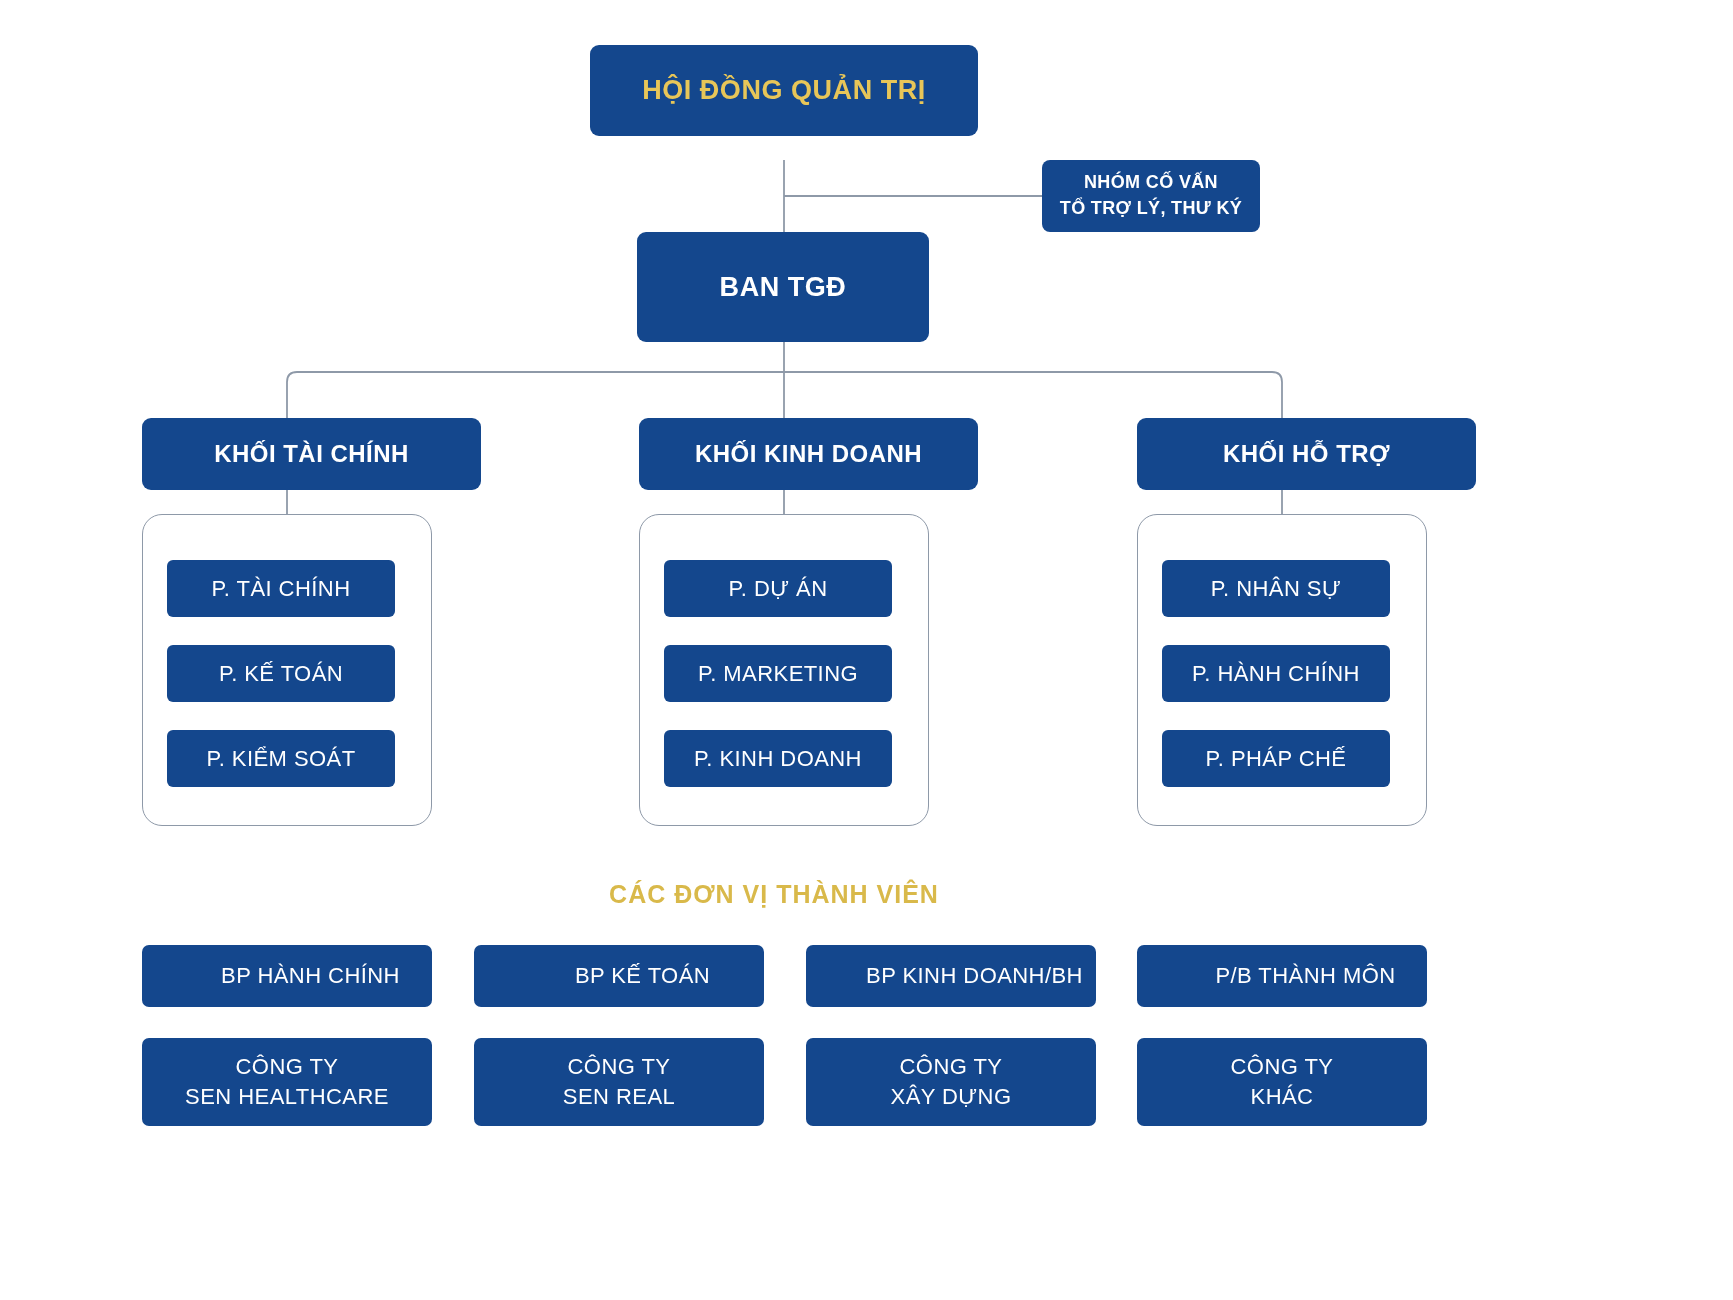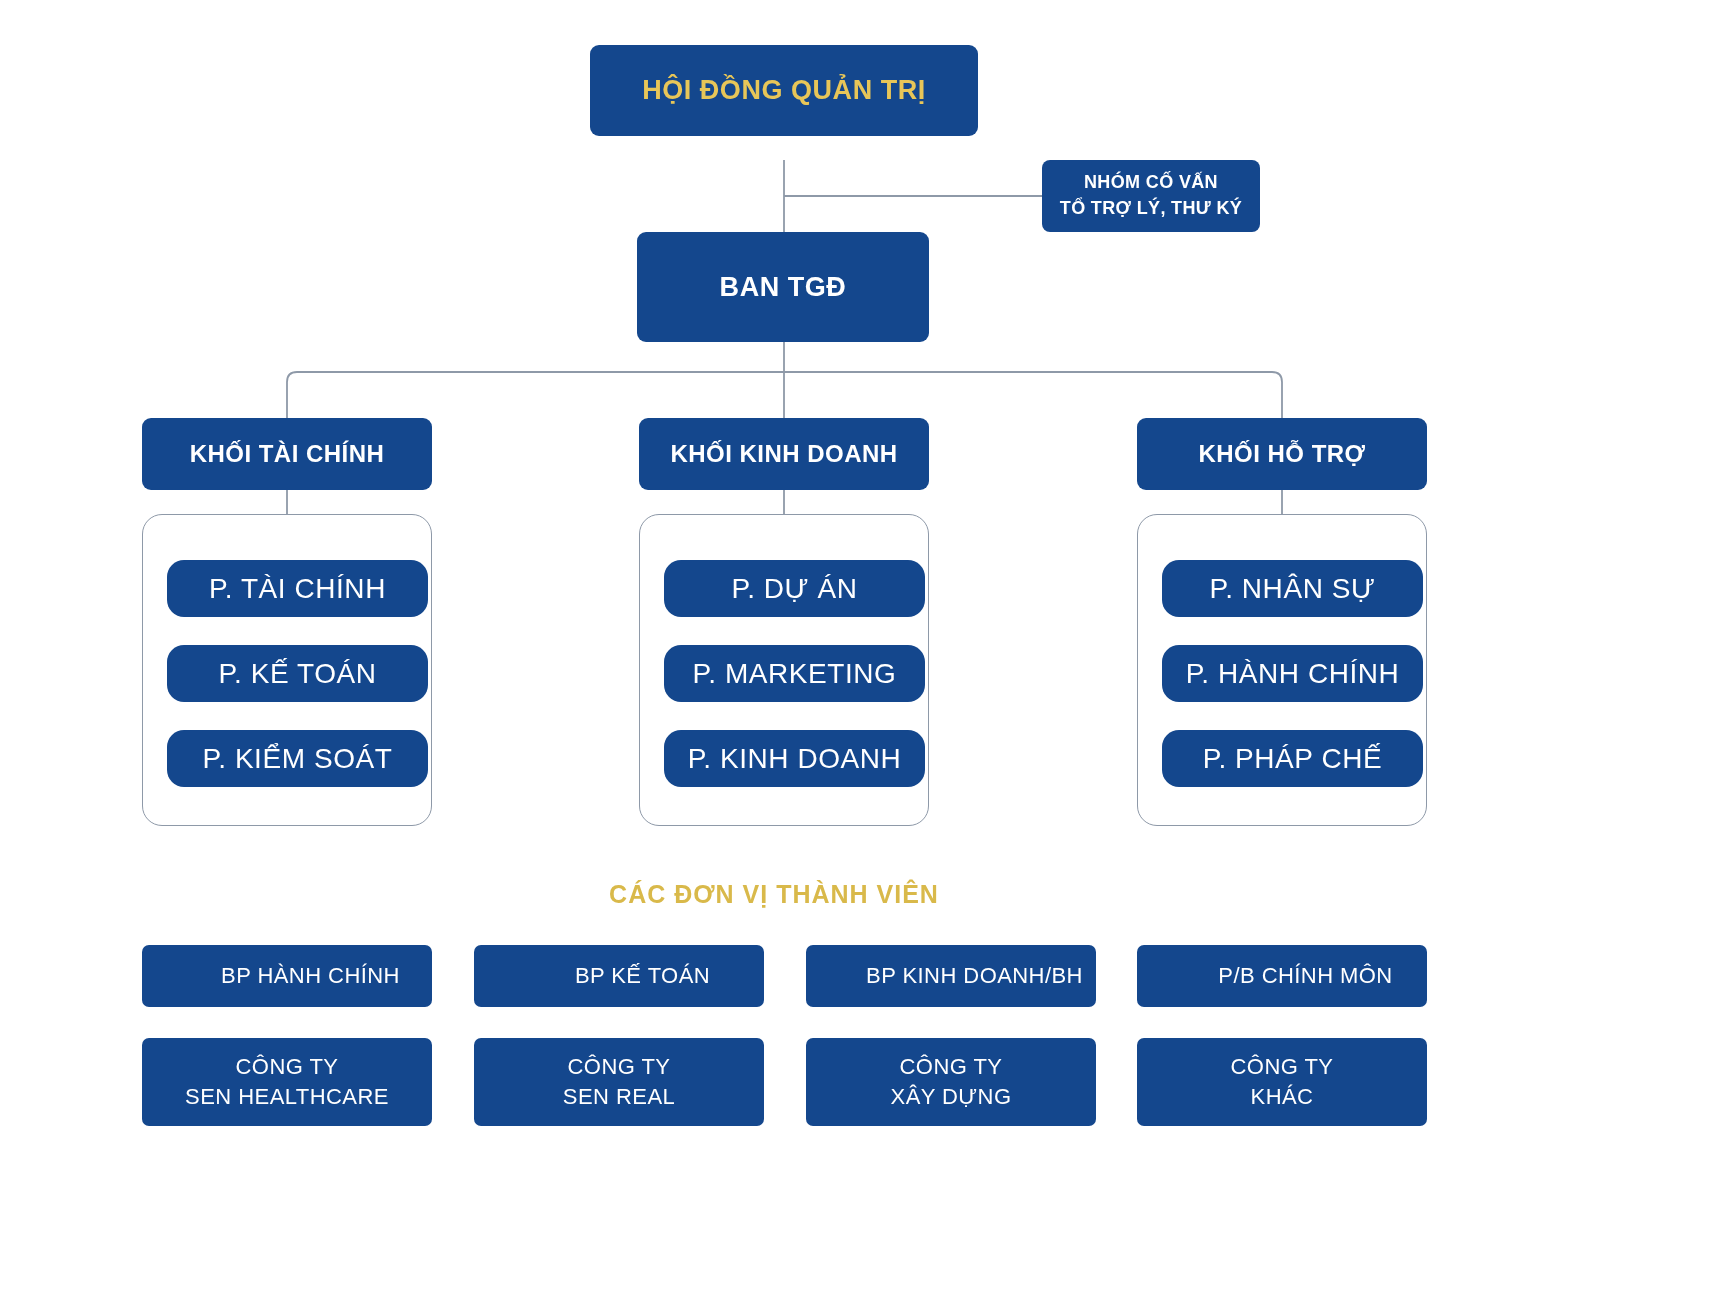--- a/index.html
+++ b/index.html
@@ -64,21 +64,21 @@
     left: 637px; top: 232px;
     width: 292px; height: 110px;
     border-radius: 9px;
     font-size: 27px;
     font-weight: bold;
   }
 
   
   .node-division {
     top: 418px;
-    width: 290px; height: 72px;
+    width: 339px; height: 72px;
     border-radius: 9px;
     font-size: 24px;
     font-weight: bold;
   }
   .div-col-0 { left: 142px; }
   .div-col-1 { left: 639px; }
   .div-col-2 { left: 1137px; }
 
   
   .group-frame {
@@ -90,23 +90,23 @@
     border-radius: 20px;
     background: #ffffff;
     z-index: 2;
   }
   .grp-col-0 { left: 142px; }
   .grp-col-1 { left: 639px; }
   .grp-col-2 { left: 1137px; }
 
   
   .node-dept {
-    width: 261px; height: 57px;
-    border-radius: 17px;
-    font-size: 28px;
+    width: 228px; height: 57px;
+    border-radius: 6px;
+    font-size: 22px;
     font-weight: normal;
   }
   .dept-col-0 { left: 167px; }
   .dept-col-1 { left: 664px; }
   .dept-col-2 { left: 1162px; }
   .dept-row-0 { top: 560px; }
   .dept-row-1 { top: 645px; }
   .dept-row-2 { top: 730px; }
 
   
@@ -194,21 +194,21 @@
 
   <div class="node node-dept dept-col-2 dept-row-0">P. NHÂN SỰ</div>
   <div class="node node-dept dept-col-2 dept-row-1">P. HÀNH CHÍNH</div>
   <div class="node node-dept dept-col-2 dept-row-2">P. PHÁP CHẾ</div>
 
   <div id="member-title">CÁC ĐƠN VỊ THÀNH VIÊN</div>
 
   <div class="node node-member mcol-0">BP HÀNH CHÍNH</div>
   <div class="node node-member mcol-1">BP KẾ TOÁN</div>
   <div class="node node-member mcol-2">BP KINH DOANH/BH</div>
-  <div class="node node-member mcol-3">P/B CHÍNH MÔN</div>
+  <div class="node node-member mcol-3">P/B THÀNH MÔN</div>
 
   <div class="node node-company two-line mcol-0">CÔNG TY
 SEN HEALTHCARE</div>
   <div class="node node-company two-line mcol-1">CÔNG TY
 SEN REAL</div>
   <div class="node node-company two-line mcol-2">CÔNG TY
 XÂY DỰNG</div>
   <div class="node node-company two-line mcol-3">CÔNG TY
 KHÁC</div>
 

